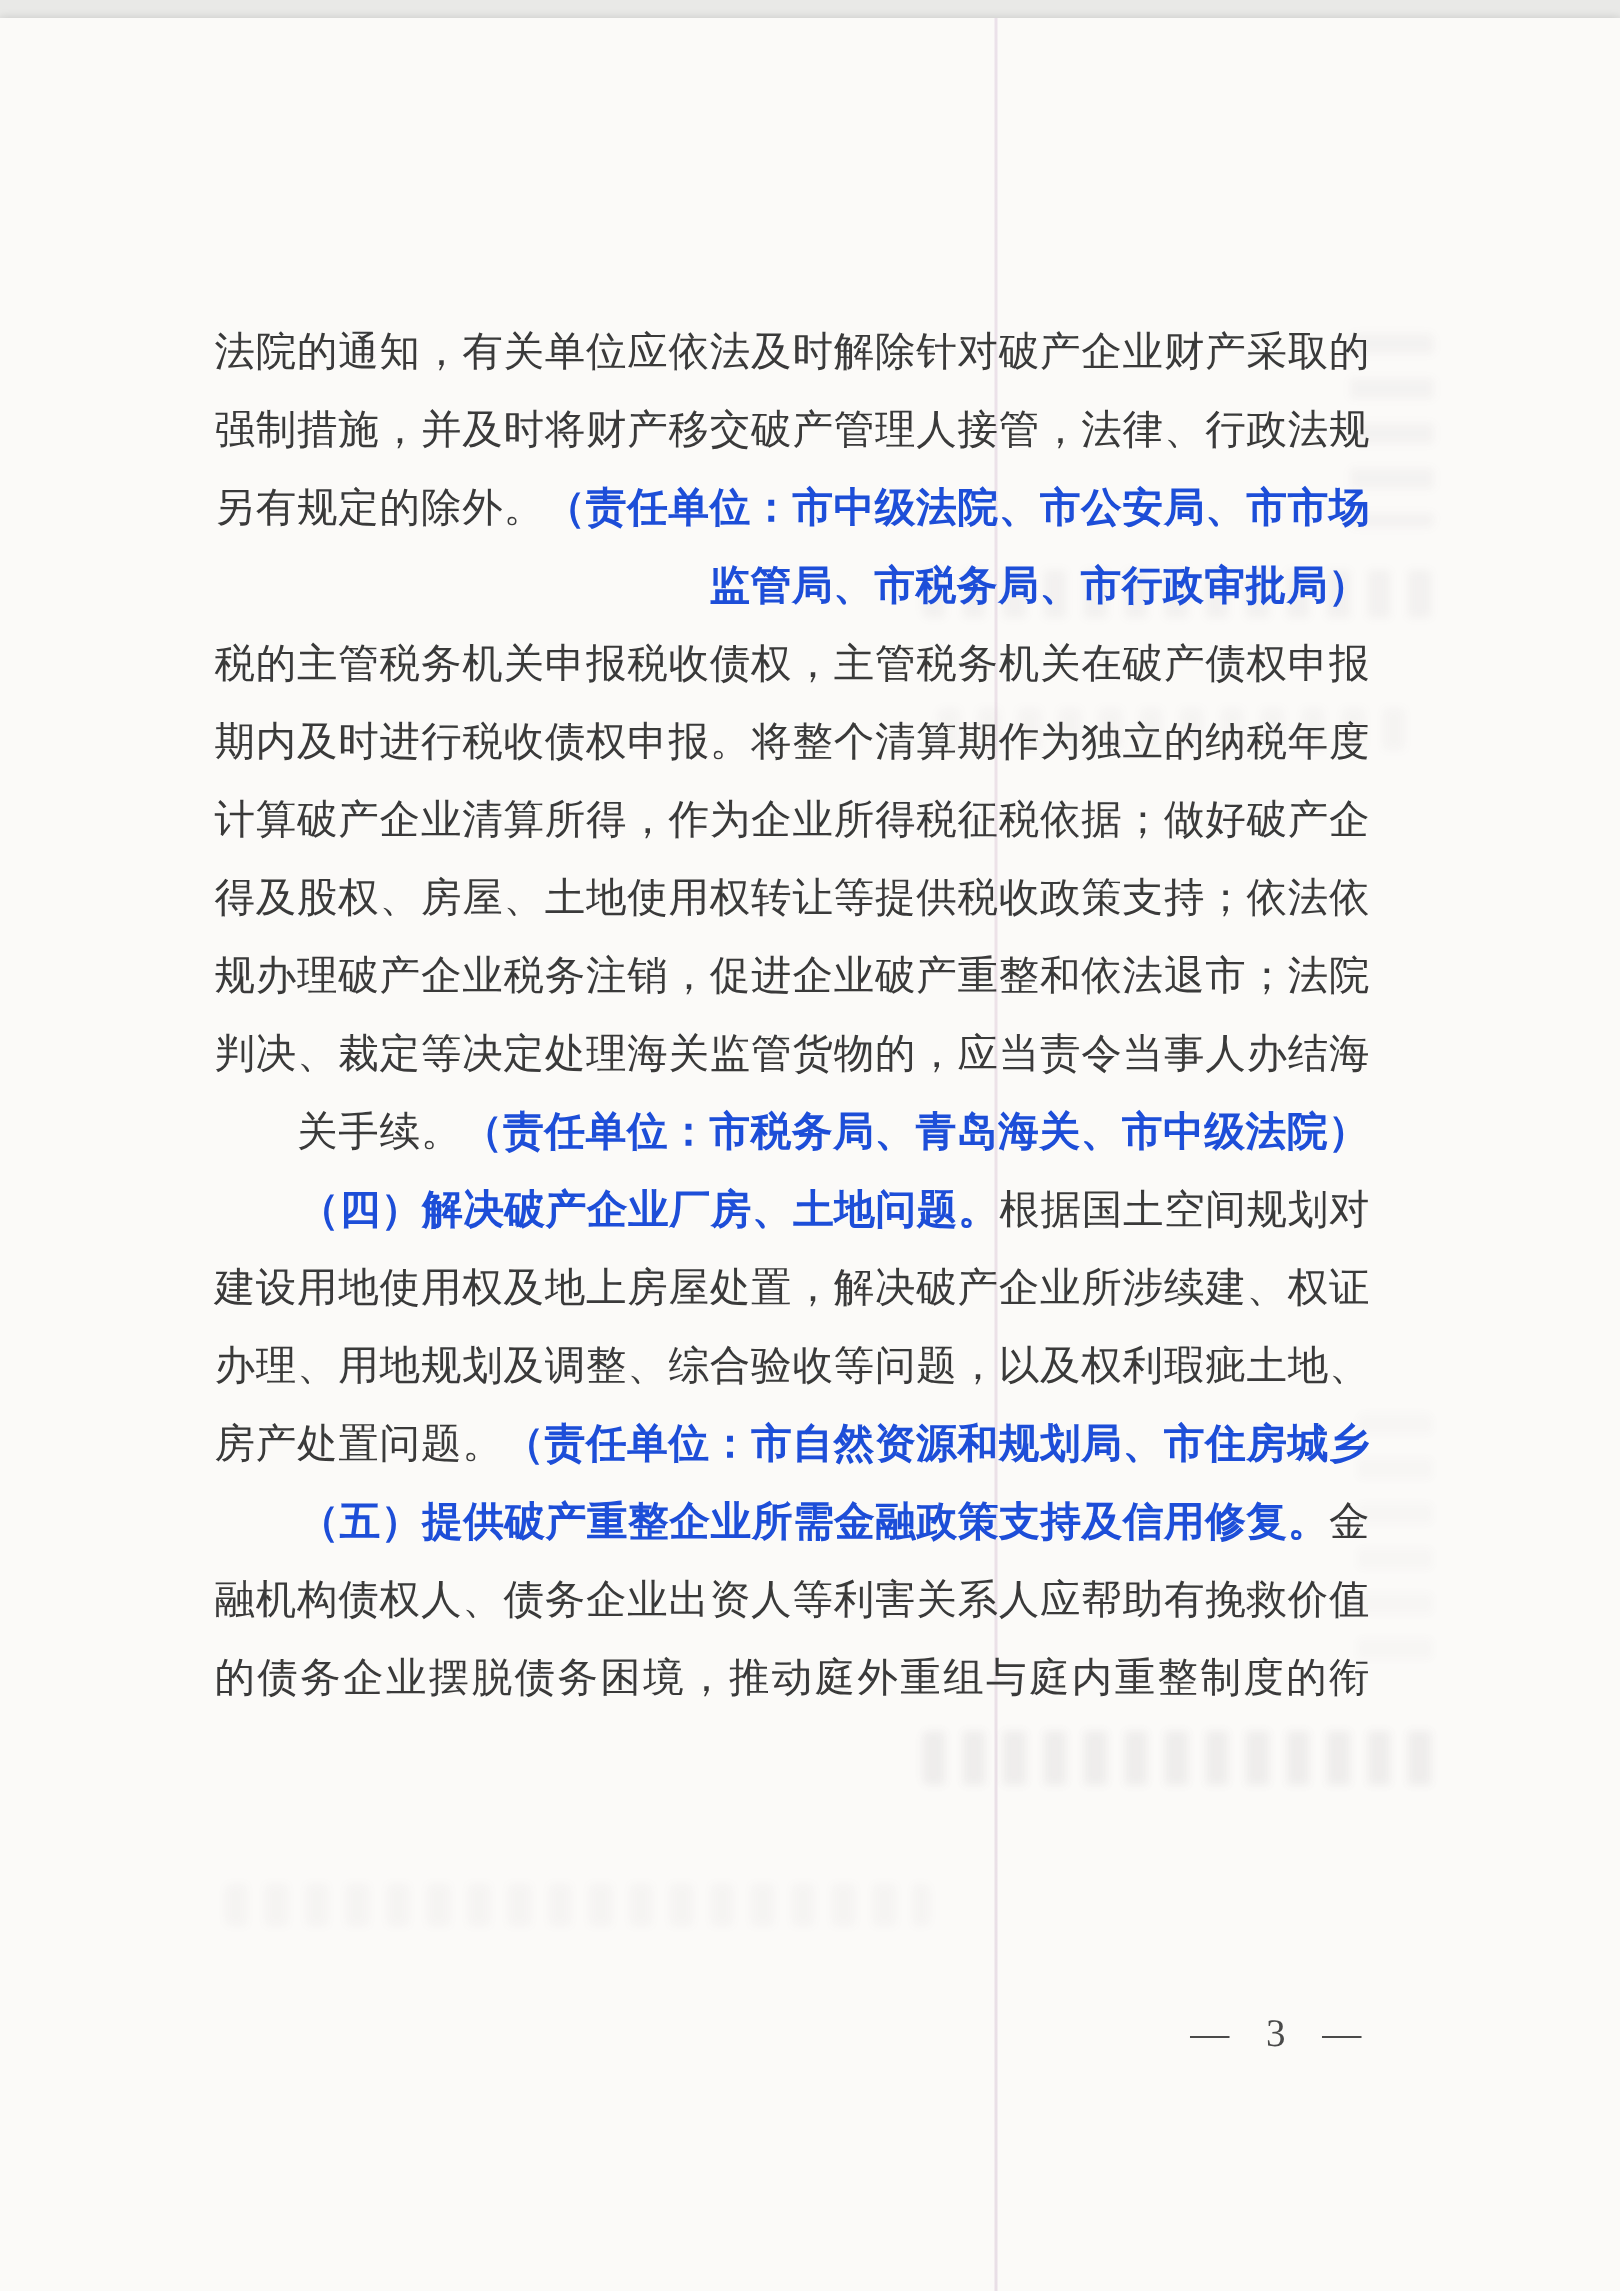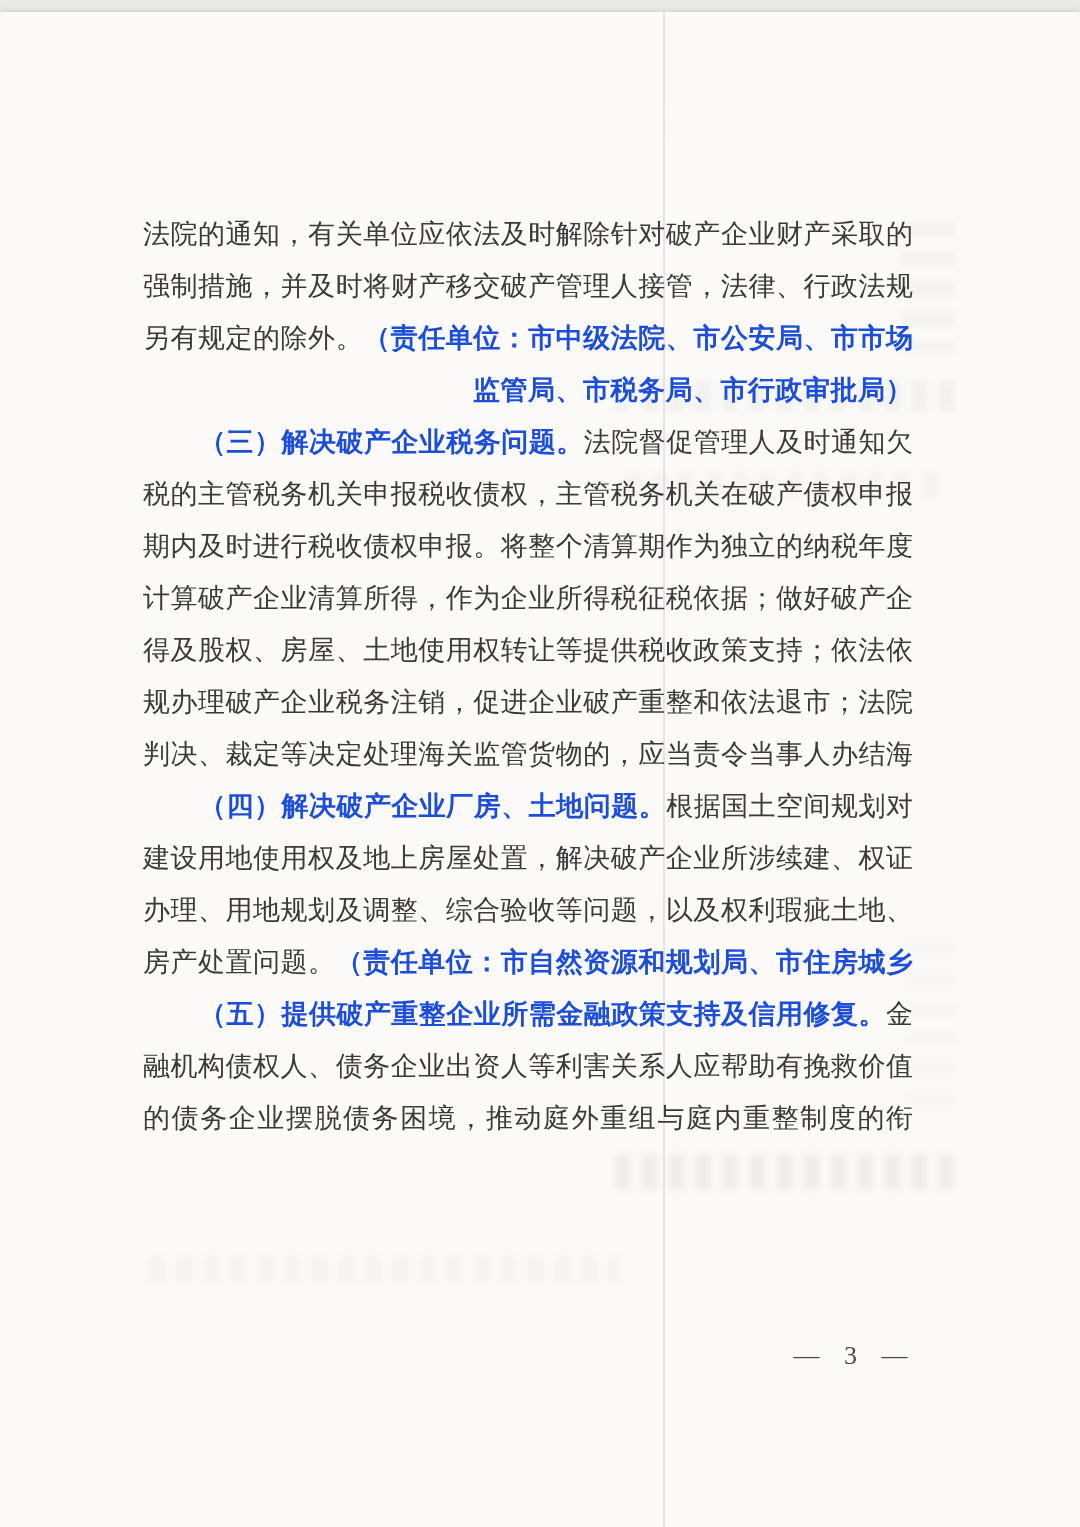--- a/index.html
+++ b/index.html
@@ -93,27 +93,27 @@
   <div class="smudge" style="left:615px; top:1142px; width:345px; height:36px; opacity:.75;"></div>
   <div class="smudge faint" style="left:150px; top:1244px; width:470px; height:28px; opacity:.35;"></div>
   <div class="smudge vfrag" style="left:900px; top:210px; width:56px; height:130px;"></div>
   <div class="smudge vfrag" style="left:905px; top:930px; width:50px; height:180px; opacity:.3;"></div>
 
   <div class="doc-body" id="doc-body">
       <div class="line j"><span class="seg">法院的通知，有关单位应依法及时解除针对破产企业财产采取的</span></div>
       <div class="line j"><span class="seg">强制措施，并及时将财产移交破产管理人接管，法律、行政法规</span></div>
       <div class="line j"><span class="seg">另有规定的除外。</span><span class="seg b">（责任单位：市中级法院、市公安局、市市场</span></div>
       <div class="line"><span class="seg b">监管局、市税务局、市行政审批局）</span></div>
-      <div class="line j ind"><span class="seg b">（三）解决破产企业税务问题。</span><span class="seg">法院督促管理人及时通知欠</span></div>
       <div class="line j"><span class="seg">税的主管税务机关申报税收债权，主管税务机关在破产债权申报</span></div>
       <div class="line j"><span class="seg">期内及时进行税收债权申报。将整个清算期作为独立的纳税年度</span></div>
       <div class="line j"><span class="seg">计算破产企业清算所得，作为企业所得税征税依据；做好破产企</span></div>
       <div class="line j"><span class="seg">得及股权、房屋、土地使用权转让等提供税收政策支持；依法依</span></div>
       <div class="line j"><span class="seg">规办理破产企业税务注销，促进企业破产重整和依法退市；法院</span></div>
       <div class="line j"><span class="seg">判决、裁定等决定处理海关监管货物的，应当责令当事人办结海</span></div>
+      <div class="line"><span class="seg">关手续。</span><span class="seg b">（责任单位：市税务局、青岛海关、市中级法院）</span></div>
       <div class="line j ind"><span class="seg b">（四）解决破产企业厂房、土地问题。</span><span class="seg">根据国土空间规划对</span></div>
       <div class="line j"><span class="seg">建设用地使用权及地上房屋处置，解决破产企业所涉续建、权证</span></div>
       <div class="line j"><span class="seg">办理、用地规划及调整、综合验收等问题，以及权利瑕疵土地、</span></div>
       <div class="line j"><span class="seg">房产处置问题。</span><span class="seg b">（责任单位：市自然资源和规划局、市住房城乡</span></div>
       <div class="line j ind"><span class="seg b">（五）提供破产重整企业所需金融政策支持及信用修复。</span><span class="seg">金</span></div>
       <div class="line j"><span class="seg">融机构债权人、债务企业出资人等利害关系人应帮助有挽救价值</span></div>
       <div class="line j"><span class="seg">的债务企业摆脱债务困境，推动庭外重组与庭内重整制度的衔</span></div>
     </div>
 
   <div class="page-number">— 3 —</div>

